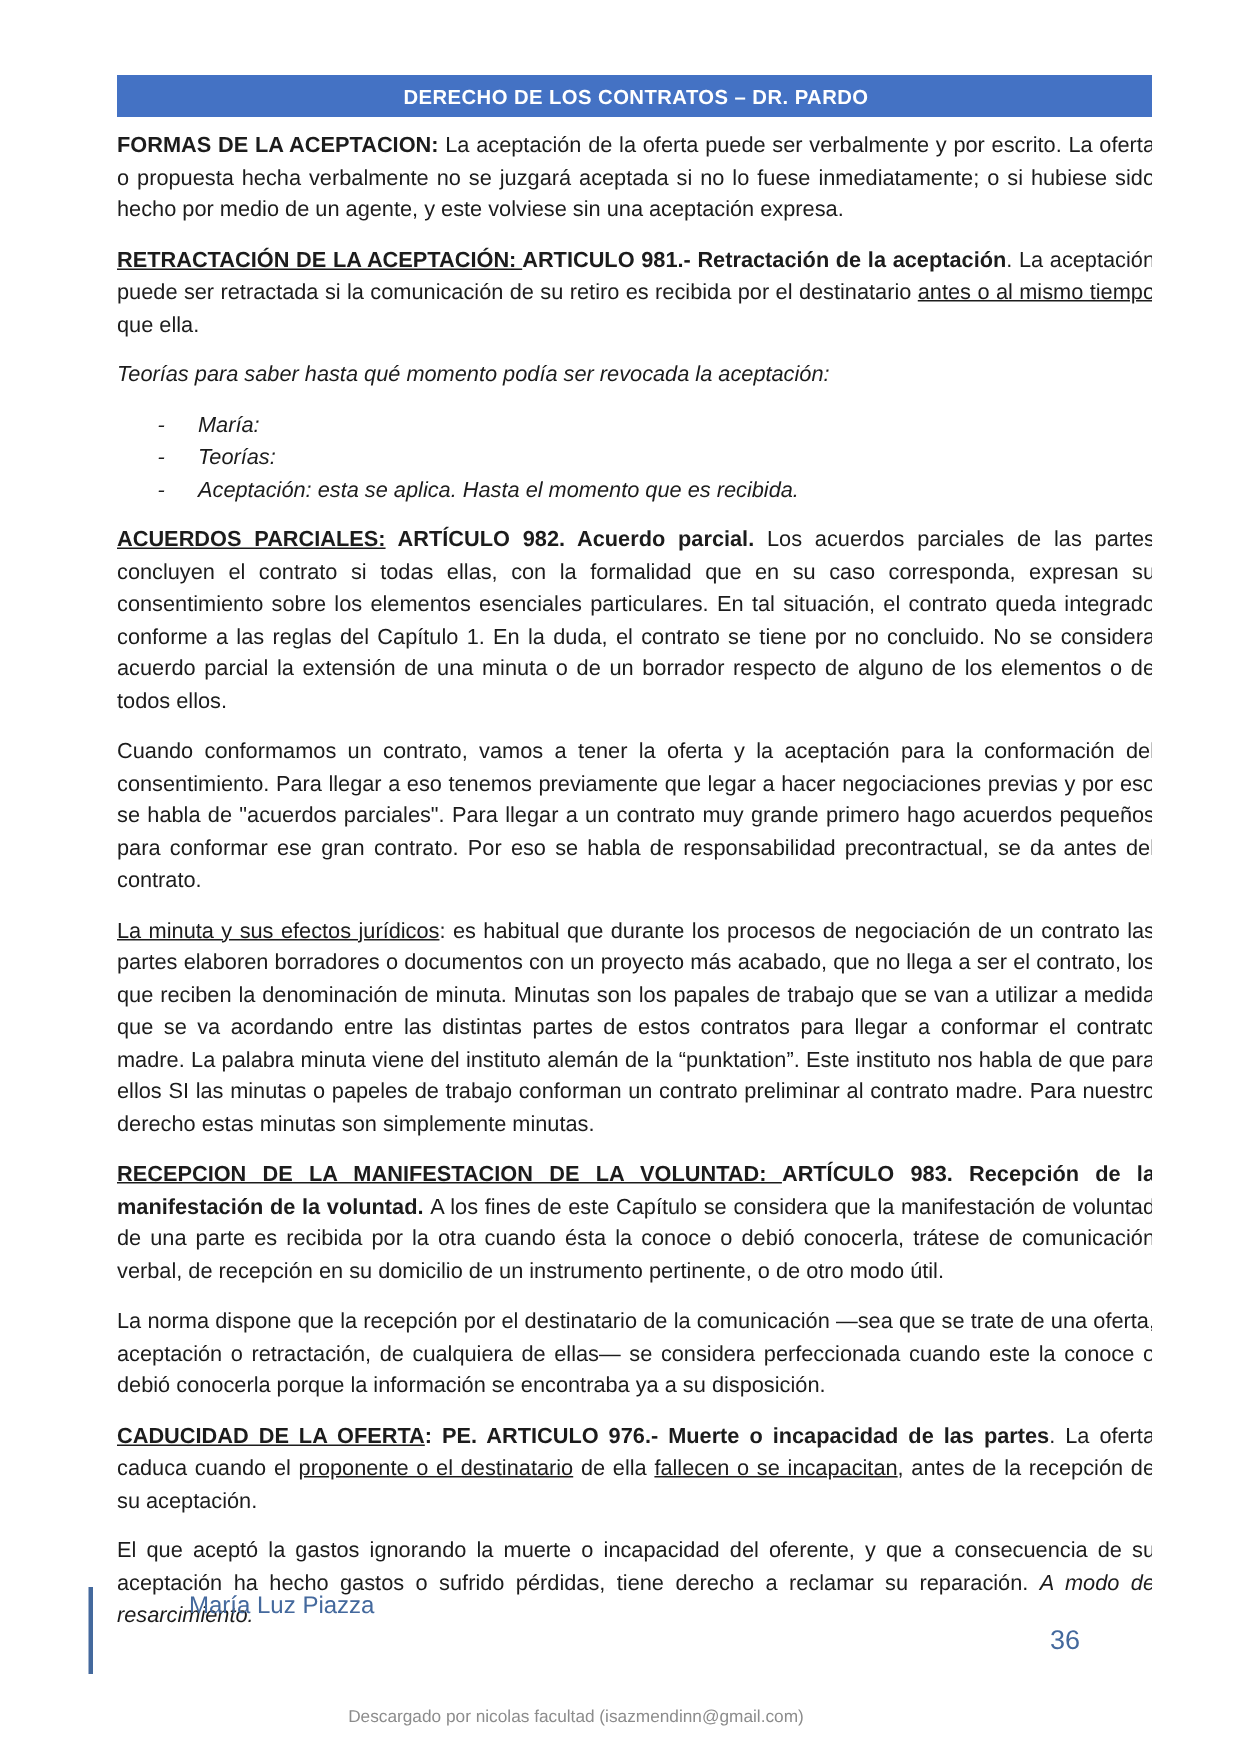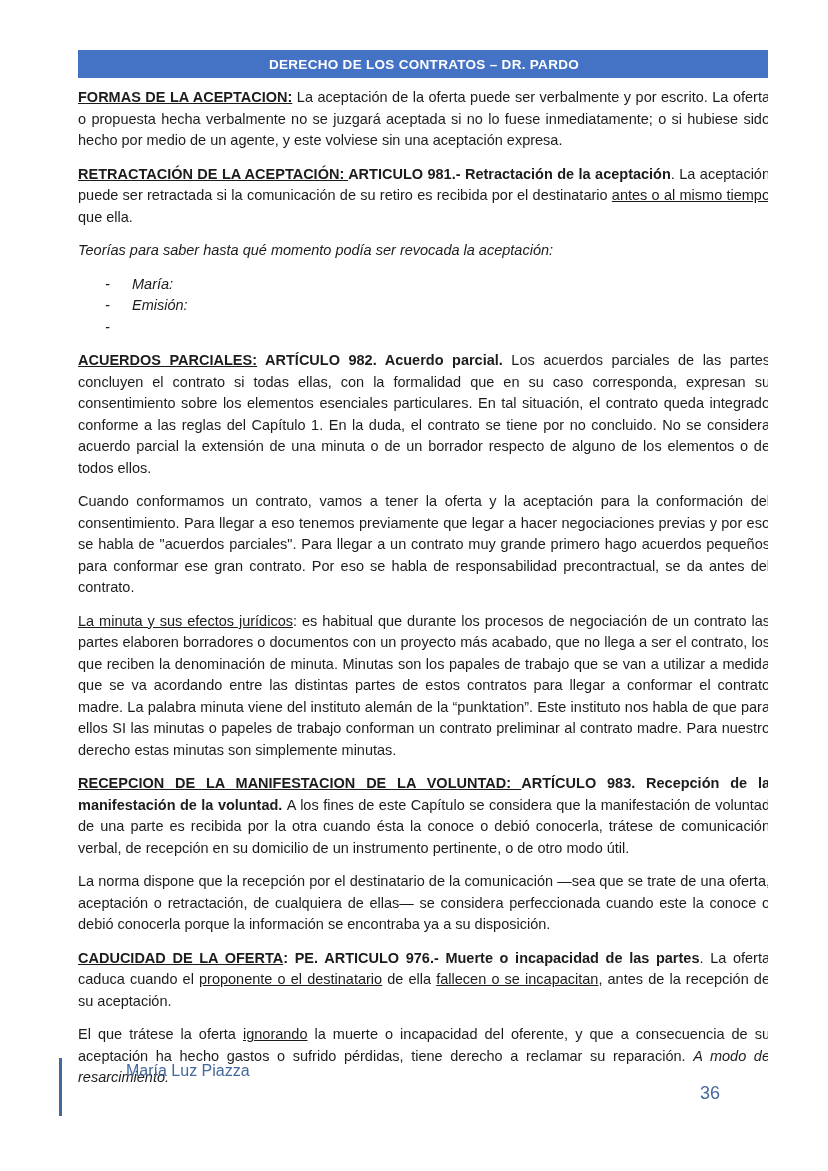--- a/index.html
+++ b/index.html
@@ -99,52 +99,54 @@
 </head>
 <body>
 
 <div class="page">
   <div class="content">
 
     <header class="title-bar">
       <span>DERECHO DE LOS CONTRATOS – DR. PARDO</span>
     </header>
 
-    <p class="para"><span style="font-weight: 700; text-decoration: underline; margin-top: 12px;">FORMAS DE LA ACEPTACION:</span><span> La aceptación de la oferta puede ser verbalmente y por escrito. La oferta o propuesta hecha verbalmente no se juzgará aceptada si no lo fuese inmediatamente; o si hubiese sido hecho por medio de un agente, y este volviese sin una aceptación expresa.</span></p>
+    <p class="para"><span style="font-weight: 700;  margin-top: 12px;">FORMAS DE LA ACEPTACION:</span><span> La aceptación de la oferta puede ser verbalmente y por escrito. La oferta o propuesta hecha verbalmente no se juzgará aceptada si no lo fuese inmediatamente; o si hubiese sido hecho por medio de un agente, y este volviese sin una aceptación expresa.</span></p>
 
     <p class="para"><span style="font-weight: 700; text-decoration: underline;">RETRACTACIÓN DE LA ACEPTACIÓN: </span><span style="font-weight: 700;">ARTICULO 981.- Retractación de la aceptación</span><span>. La aceptación puede ser retractada si la comunicación de su retiro es recibida por el destinatario </span><span style="text-decoration: underline;">antes o al mismo tiempo</span><span> que ella.</span></p>
 
     <p class="para italic-para"><span style="font-style: italic;">Teorías para saber hasta qué momento podía ser revocada la aceptación:</span></p>
 
     <div class="dash-list">
       <div class="dash-item">
         <span class="dash-marker">-</span>
         <span>María:</span>
       </div>
       <div class="dash-item">
         <span class="dash-marker">-</span>
-        <span>Emisión:</span>
+        <span>Teorías:</span>
       </div>
       <div class="dash-item">
         <span class="dash-marker">-</span>
+        <span>Aceptación: esta se aplica. Hasta el momento que es recibida.</span>
       </div>
     </div>
 
     <p class="para"><span style="font-weight: 700; text-decoration: underline;">ACUERDOS PARCIALES:</span><span style="font-weight: 700;"> </span><span style="font-weight: 700;">ARTÍCULO 982. Acuerdo parcial. </span><span>Los acuerdos parciales de las partes concluyen el contrato si todas ellas, con la formalidad que en su caso corresponda, expresan su consentimiento sobre los elementos esenciales particulares. En tal situación, el contrato queda integrado conforme a las reglas del Capítulo 1. En la duda, el contrato se tiene por no concluido. No se considera acuerdo parcial la extensión de una minuta o de un borrador respecto de alguno de los elementos o de todos ellos.</span></p>
 
     <p class="para"><span>Cuando conformamos un contrato, vamos a tener la oferta y la aceptación para la conformación del consentimiento. Para llegar a eso tenemos previamente que legar a hacer negociaciones previas y por eso se habla de "acuerdos parciales". Para llegar a un contrato muy grande primero hago acuerdos pequeños para conformar ese gran contrato. Por eso se habla de responsabilidad precontractual, se da antes del contrato.</span></p>
 
     <p class="para"><span style="text-decoration: underline;">La minuta y sus efectos jurídicos</span><span>: es habitual que durante los procesos de negociación de un contrato las partes elaboren borradores o documentos con un proyecto más acabado, que no llega a ser el contrato, los que reciben la denominación de minuta. Minutas son los papales de trabajo que se van a utilizar a medida que se va acordando entre las distintas partes de estos contratos para llegar a conformar el contrato madre. La palabra minuta viene del instituto alemán de la “punktation”. Este instituto nos habla de que para ellos SI las minutas o papeles de trabajo conforman un contrato preliminar al contrato madre. Para nuestro derecho estas minutas son simplemente minutas.</span></p>
 
     <p class="para"><span style="font-weight: 700; text-decoration: underline;">RECEPCION DE LA MANIFESTACION DE LA VOLUNTAD: </span><span style="font-weight: 700;">ARTÍCULO 983. Recepción de la manifestación de la voluntad. </span><span>A los fines de este Capítulo se considera que la manifestación de voluntad de una parte es recibida por la otra cuando ésta la conoce o debió conocerla, trátese de comunicación verbal, de recepción en su domicilio de un instrumento pertinente, o de otro modo útil.</span></p>
 
     <p class="para"><span>La norma dispone que la recepción por el destinatario de la comunicación —sea que se trate de una oferta, aceptación o retractación, de cualquiera de ellas— se considera perfeccionada cuando este la conoce o debió conocerla porque la información se encontraba ya a su disposición.</span></p>
 
     <p class="para"><span style="font-weight: 700; text-decoration: underline;">CADUCIDAD DE LA OFERTA</span><span style="font-weight: 700;">: </span><span style="font-weight: 700;">PE. ARTICULO 976.- Muerte o incapacidad de las partes</span><span>. La oferta caduca cuando el </span><span style="text-decoration: underline;">proponente o el destinatario</span><span> de ella </span><span style="text-decoration: underline;">fallecen o se incapacitan</span><span>, antes de la recepción de su aceptación.</span></p>
 
-    <p class="para"><span>El que trátese la oferta </span><span style="text-decoration: underline;">ignorando</span><span> la muerte o incapacidad del oferente, y que a consecuencia de su aceptación ha hecho gastos o sufrido pérdidas, tiene derecho a reclamar su reparación. </span><span style="font-style: italic;">A modo de resarcimiento.</span></p>
+    <p class="para"><span>El que aceptó la gastos </span><span style="">ignorando</span><span> la muerte o incapacidad del oferente, y que a consecuencia de su aceptación ha hecho gastos o sufrido pérdidas, tiene derecho a reclamar su reparación. </span><span style="font-style: italic;">A modo de resarcimiento.</span></p>
 
   </div>
 
   <span class="sig-bar"></span>
   <span class="sig-name">María Luz Piazza</span>
   <span class="page-number">36</span>
+  <div class="download-note">Descargado por nicolas facultad (isazmendinn@gmail.com)</div>
 </div>
 
 </body></html>

